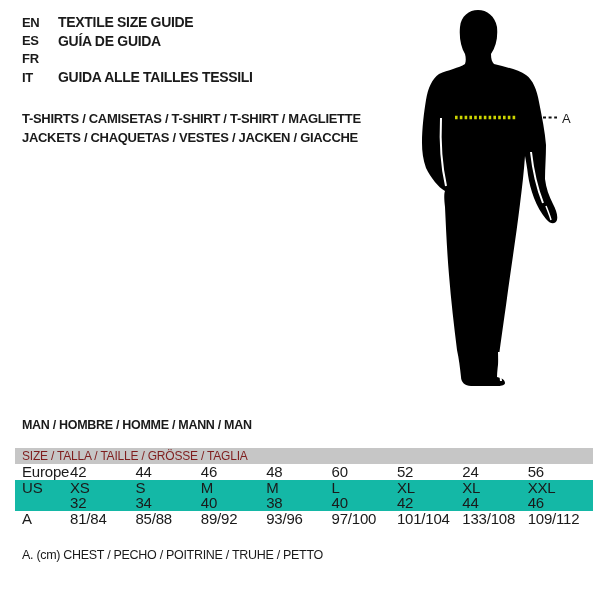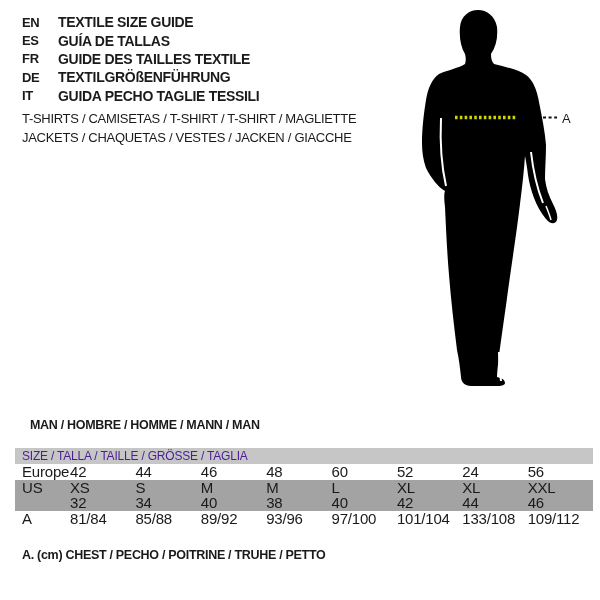--- a/index.html
+++ b/index.html
@@ -15,79 +15,74 @@
   
   .lang-block { position: absolute; left: 22px; top: 13px; }
   .lang-row { display: flex; height: 18.4px; align-items: center; }
   .lang-code {
     width: 36px; font-size: 13px; font-weight: bold; letter-spacing: -0.3px;
   }
   .lang-label { font-size: 14px; font-weight: bold; letter-spacing: -0.3px; text-align: right; }
 
   
   .categories { position: absolute; left: 22px; top: 109px; }
-  .cat-line { font-size: 13px; font-weight: normal; letter-spacing: -0.3px; line-height: 19px; }
+  .cat-line { font-size: 13px; font-weight: bold; letter-spacing: -0.3px; line-height: 19px; }
 
   
   .figure-wrap { position: absolute; left: 395px; top: 0; width: 205px; height: 400px; }
   .figure-wrap svg { display: block; width: 205px; height: 400px; }
   .fig-label { font-family: "Liberation Sans", sans-serif; font-size: 13px; fill: #1a1a1a; }
 
   
   .section-title {
-    position: absolute; left: 30px; top: 418px;
+    position: absolute; left: 22px; top: 418px;
     font-size: 12.5px; font-weight: bold; letter-spacing: -0.3px;
   }
 
   
   .size-table { position: absolute; left: 15px; top: 448px; width: 578px; }
   .t-header {
     height: 16px; line-height: 16px; padding-left: 7px;
-    background: #c6c6c6; color: #4c1d95;
+    background: #c6c6c6; color: #7f1d1d;
     font-size: 12px; letter-spacing: -0.2px;
   }
   .t-row {
     display: grid; grid-template-columns: 55px repeat(8, 1fr);
     height: 15.6px; line-height: 15.6px; font-size: 15px; letter-spacing: -0.2px;
   }
-  .t-row.shaded { background: #a3a3a3; }
+  .t-row.shaded { background: #14b8a6; }
   .t-label { padding-left: 7px; text-align: left; }
   .t-cell { text-align: left; }
 
   
   .footnote {
     position: absolute; left: 22px; top: 548px;
-    font-size: 12.5px; font-weight: bold; letter-spacing: -0.3px;
+    font-size: 12.5px; font-weight: normal; letter-spacing: -0.3px;
   }
 </style>
 </head>
 <body>
 
 <div class="canvas">
 
   <div class="lang-block">
     <div class="lang-row">
       <span class="lang-code">EN</span>
       <span class="lang-label">TEXTILE SIZE GUIDE</span>
     </div>
     <div class="lang-row">
       <span class="lang-code">ES</span>
-      <span class="lang-label">GUÍA DE TALLAS</span>
+      <span class="lang-label">GUÍA DE GUIDA</span>
     </div>
     <div class="lang-row">
       <span class="lang-code">FR</span>
-      <span class="lang-label">GUIDE DES TAILLES TEXTILE</span>
-    </div>
-    <div class="lang-row">
-      <span class="lang-code">DE</span>
-      <span class="lang-label">TEXTILGRÖßENFÜHRUNG</span>
     </div>
     <div class="lang-row">
       <span class="lang-code">IT</span>
-      <span class="lang-label">GUIDA PECHO TAGLIE TESSILI</span>
+      <span class="lang-label">GUIDA ALLE TAILLES TESSILI</span>
     </div>
   </div>
 
   <div class="categories">
     <div class="cat-line">T-SHIRTS / CAMISETAS / T-SHIRT / T-SHIRT / MAGLIETTE</div>
     <div class="cat-line">JACKETS / CHAQUETAS / VESTES / JACKEN / GIACCHE</div>
   </div>
 
   <div class="figure-wrap">
     <svg viewBox="0 0 205 400" xmlns="http://www.w3.org/2000/svg">

